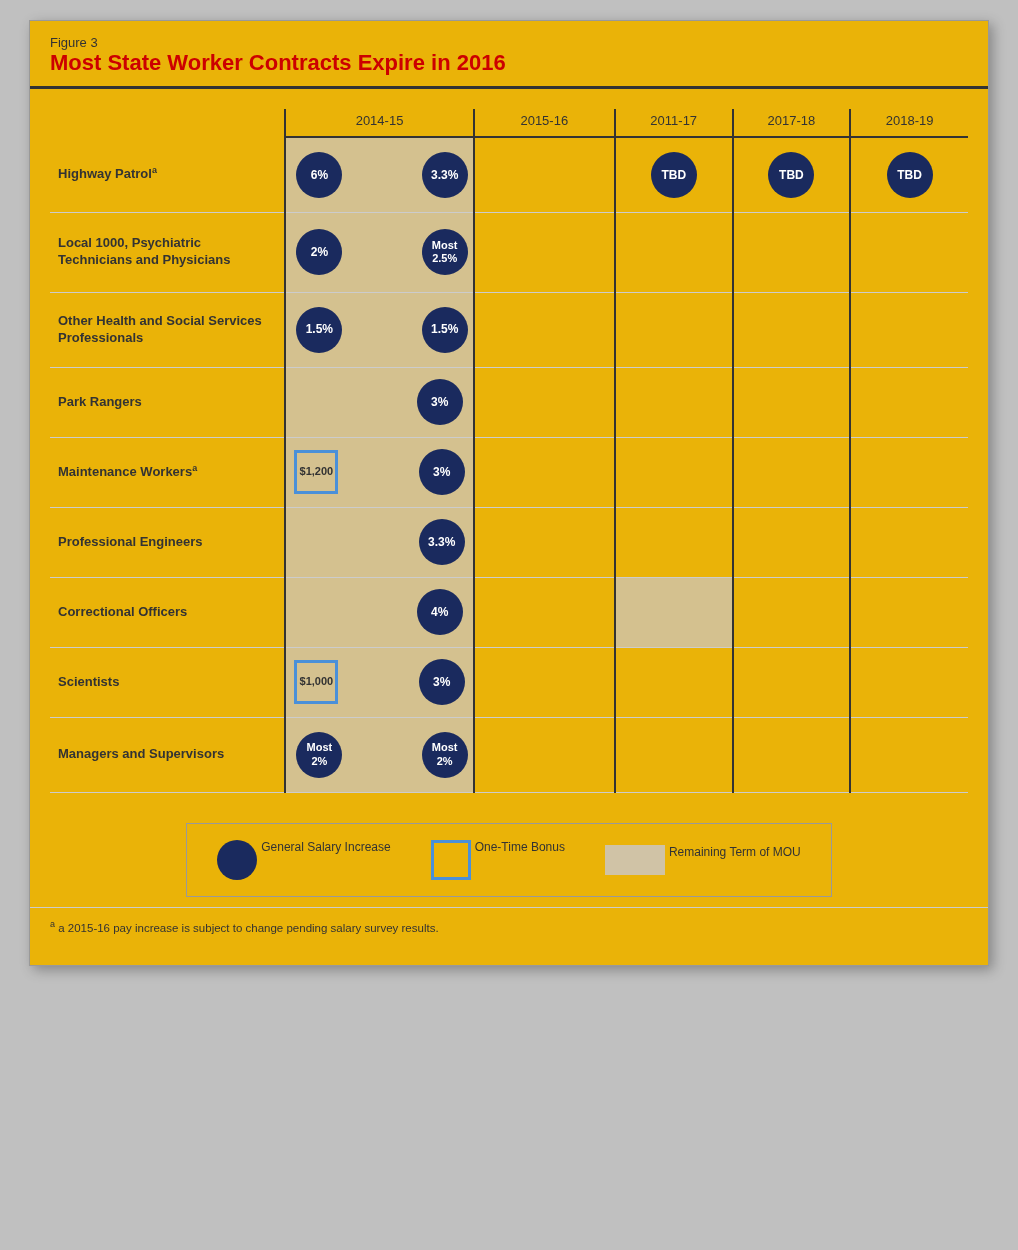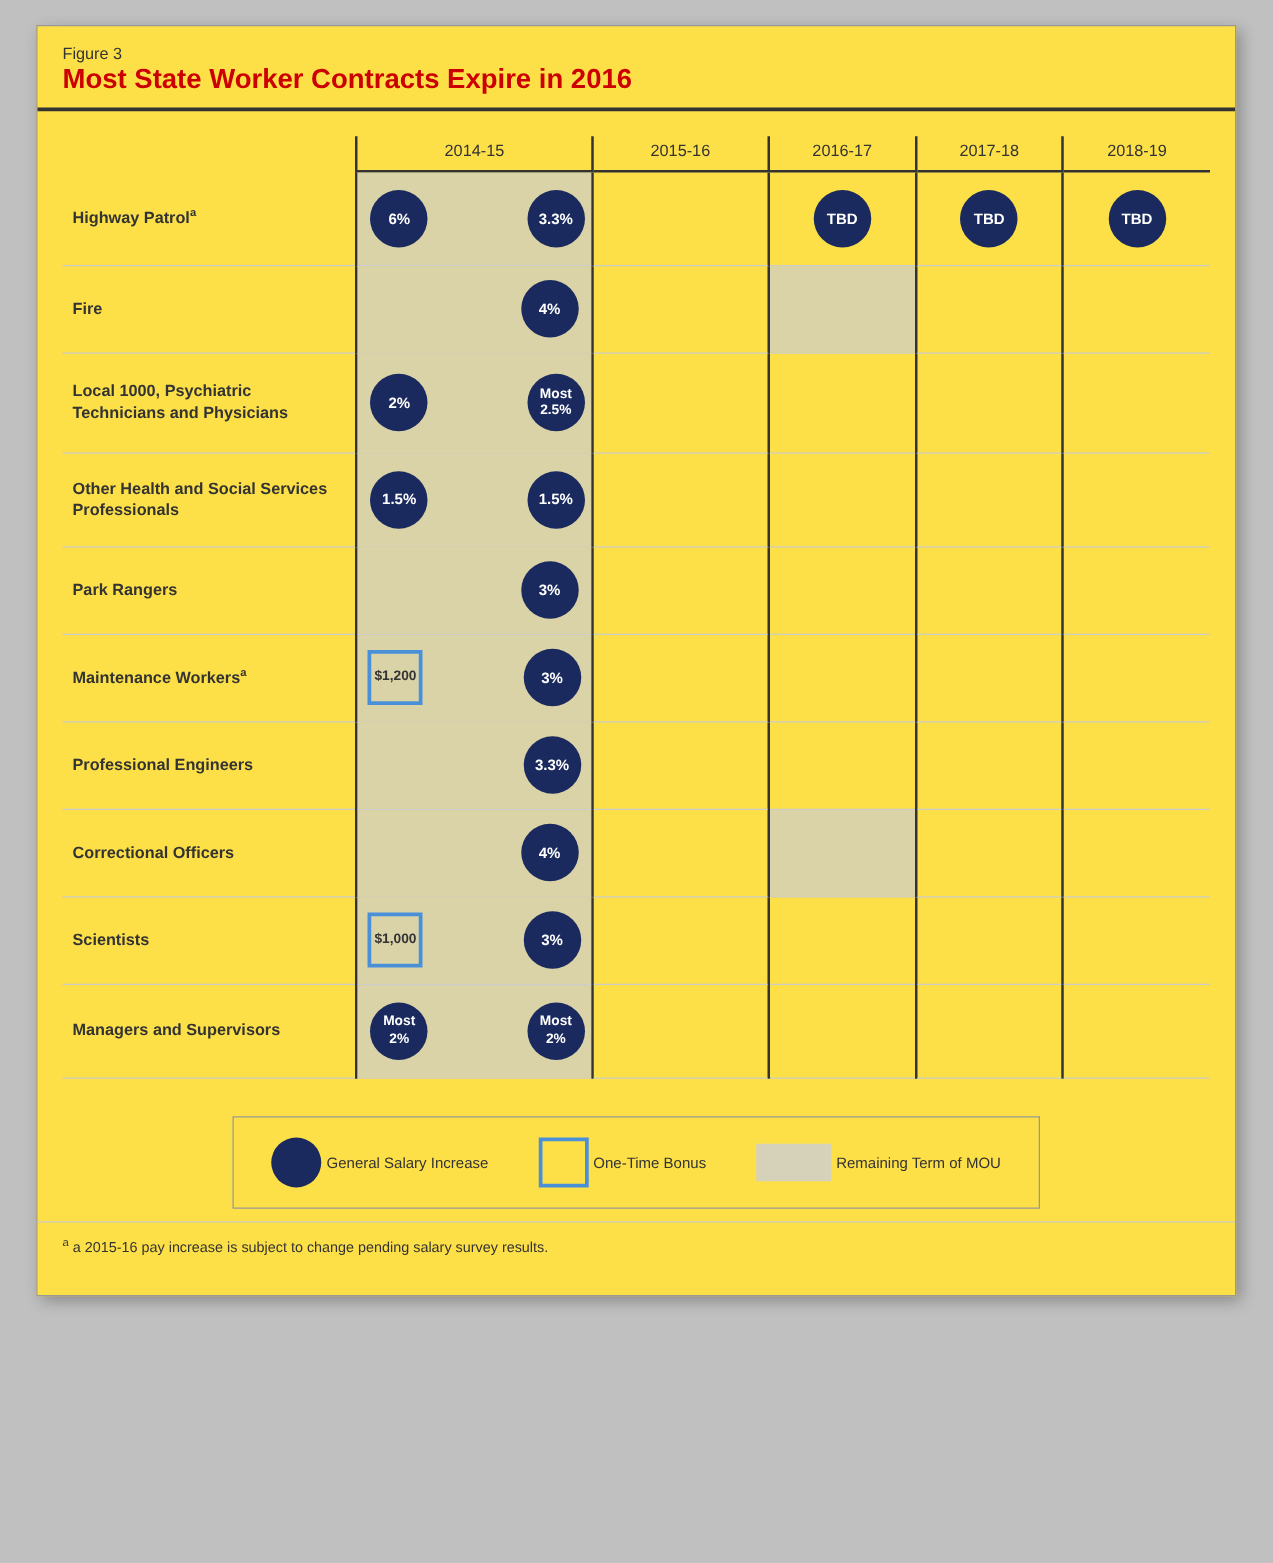--- a/index.html
+++ b/index.html
@@ -6,21 +6,21 @@
     body {
       background: #c0c0c0;
       display: flex;
       justify-content: center;
       align-items: flex-start;
       padding: 20px;
       font-family: Arial, sans-serif;
       font-size: 13px;
     }
     .page {
-      background: #fde047;
+      background: #eab308;
       width: 960px;
       padding: 0;
       box-shadow: 4px 4px 12px rgba(0,0,0,0.3);
       border: 1px solid #999;
     }
     .figure-header {
       padding: 14px 20px 10px 20px;
       border-bottom: 3px solid #333;
     }
     .figure-label {
@@ -133,21 +133,20 @@
 
     .legend-area {
       display: flex;
       justify-content: center;
       align-items: center;
       gap: 30px;
       padding: 20px 0 10px 0;
     }
     .legend-item {
       display: flex;
-      align-items: center;
       gap: 4px;
       font-size: 12px;
       color: #333;
     }
     .legend-circle {
       width: 40px;
       height: 40px;
       border-radius: 50%;
       background-color: #1a2a5e;
     }
@@ -205,21 +204,21 @@
         <col class="col-2015">
         <col class="col-2016">
         <col class="col-2017">
         <col class="col-2018">
       </colgroup>
       <thead>
         <tr class="header-row">
           <th class="col-label"></th>
           <th class="year-header">2014-15</th>
           <th class="year-header">2015-16</th>
-          <th class="year-header">2016-17</th>
+          <th class="year-header">2011-17</th>
           <th class="year-header">2017-18</th>
           <th class="year-header">2018-19</th>
         </tr>
       </thead>
       <tbody>
 
         <tr class="data-row row-highway">
           <td class="col-label">
             <strong>Highway Patrol<sup>a</sup></strong>
           </td>
@@ -233,33 +232,20 @@
             <div class="circle circle-center">TBD</div>
           </td>
           <td class="year-col">
             <div class="circle circle-center">TBD</div>
           </td>
           <td class="year-col">
             <div class="circle circle-center">TBD</div>
           </td>
         </tr>
 
-        <tr class="data-row row-fire">
-          <td class="col-label"><strong>Fire</strong></td>
-          <td class="year-col">
-            <div class="shaded-bg"></div>
-            <div class="circle" style="right:10px; top:50%; transform:translateY(-50%);">4%</div>
-          </td>
-          <td class="year-col"></td>
-          <td class="year-col">
-            <div class="shaded-bg"></div>
-          </td>
-          <td class="year-col"></td>
-          <td class="year-col"></td>
-        </tr>
 
         <tr class="data-row row-local">
           <td class="col-label"><strong>Local 1000, Psychiatric Technicians and Physicians</strong></td>
           <td class="year-col">
             <div class="shaded-bg"></div>
             <div class="circle" style="left:10px; top:50%; transform:translateY(-50%);">2%</div>
             <div class="circle" style="right:5px; top:50%; transform:translateY(-50%); font-size:11px;">Most<br>2.5%</div>
           </td>
           <td class="year-col"></td>
           <td class="year-col"></td>

